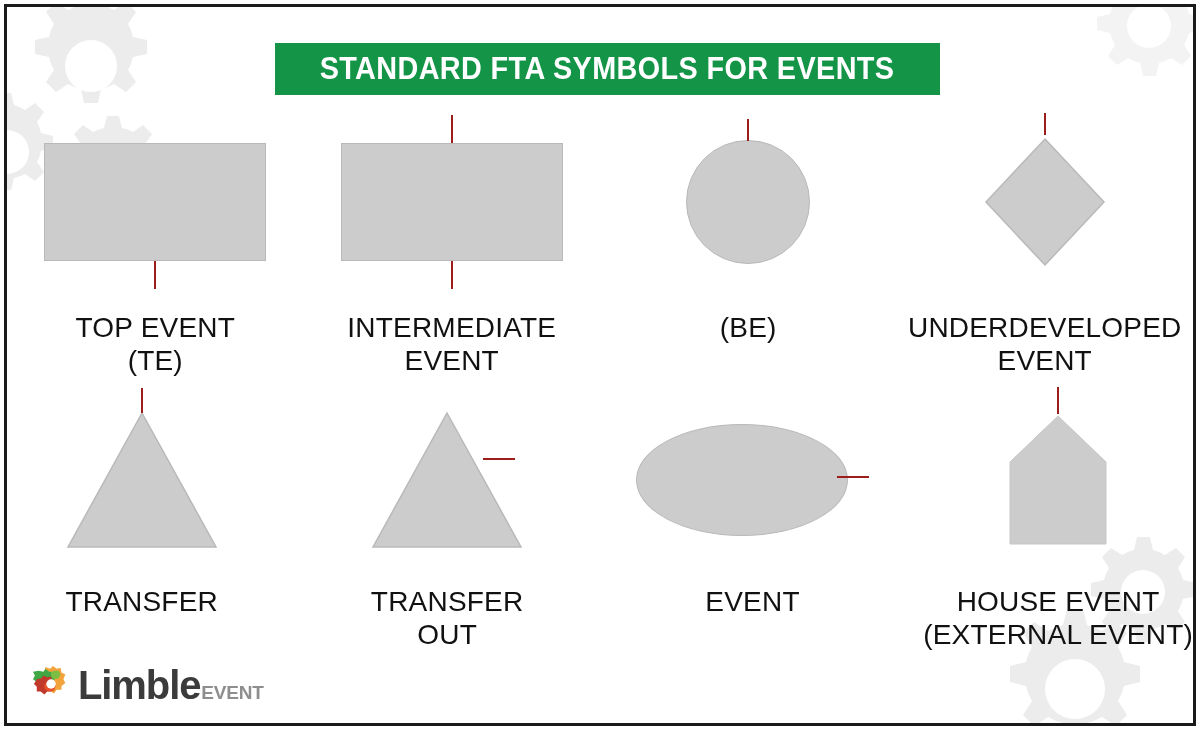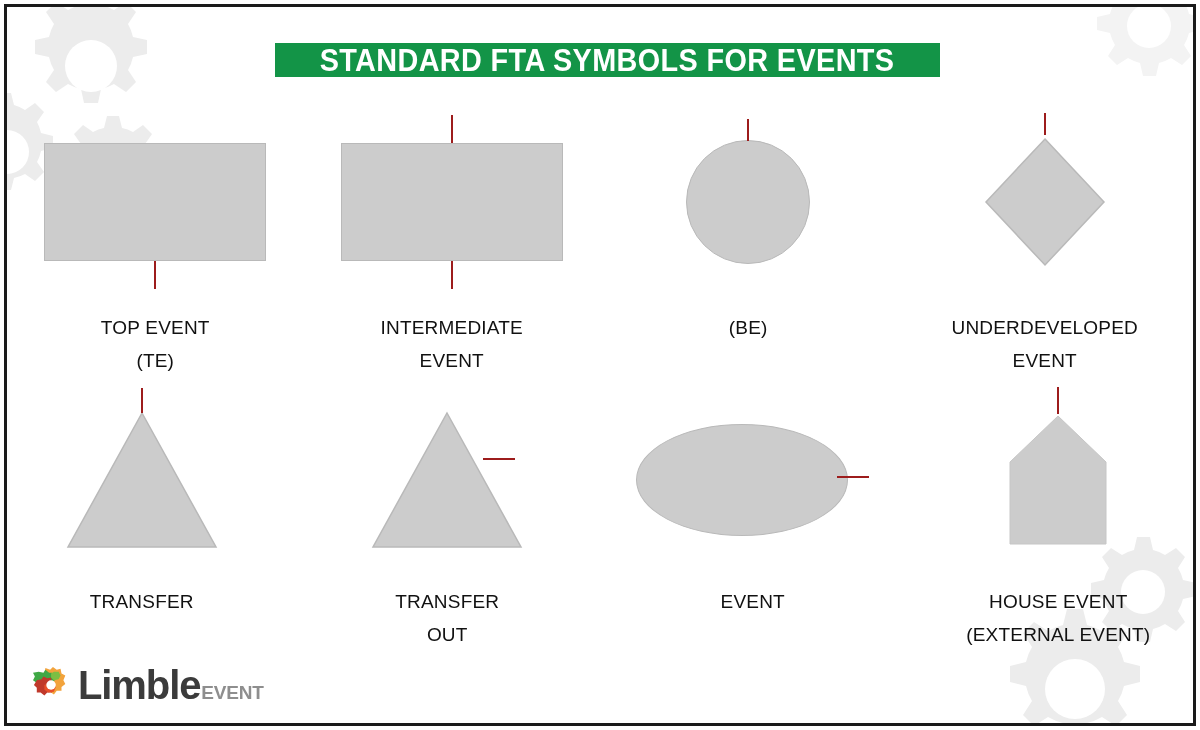--- a/index.html
+++ b/index.html
@@ -48,23 +48,24 @@
   .gw-tl { left: -18px; top: -26px; }
   .gw-br { right: -26px; bottom: -34px; }
   .gw-tr { right: -40px; top: -40px; }
 
   
   .title-banner {
     position: absolute;
     left: 268px;
     top: 36px;
     width: 665px;
-    height: 34px;
+    height: 52px;
     background: #139447;
     display: flex;
+    align-items: center;
     justify-content: center;
     z-index: 5;
   }
   .title-text {
     color: #ffffff;
     font-size: 31px;
     font-weight: bold;
     letter-spacing: 0.4px;
     font-family: "Liberation Sans Narrow", "Liberation Sans", sans-serif;
     transform: scaleX(0.93);
@@ -98,21 +99,21 @@
     height: 190px;
     display: flex;
     align-items: center;
     justify-content: center;
   }
   .row2 .shape-area { height: 175px; }
 
   .label {
     text-align: center;
     color: #111111;
-    font-size: 19px;
+    font-size: 28px;
     line-height: 33px;
     letter-spacing: 0.2px;
     white-space: nowrap;
   }
   .row1 .label { margin-top: 14px; }
   .row2 .label { margin-top: 18px; }
 
   
   .sh {
     background: #cccccc;
@@ -133,21 +134,21 @@
   }
   .conn-v { width: 2px; }
   .conn-h { height: 2px; }
 
   
   .logo {
     position: absolute;
     left: 26px;
     bottom: 18px;
     display: flex;
-    align-items: center;
+    align-items: flex-start;
     z-index: 6;
   }
   .logo-mark { width: 38px; height: 38px; margin-right: 7px; }
   .logo-word {
     font-size: 40px;
     font-weight: bold;
     color: #3b3b3b;
     letter-spacing: -1.1px;
     line-height: 1;
   }

